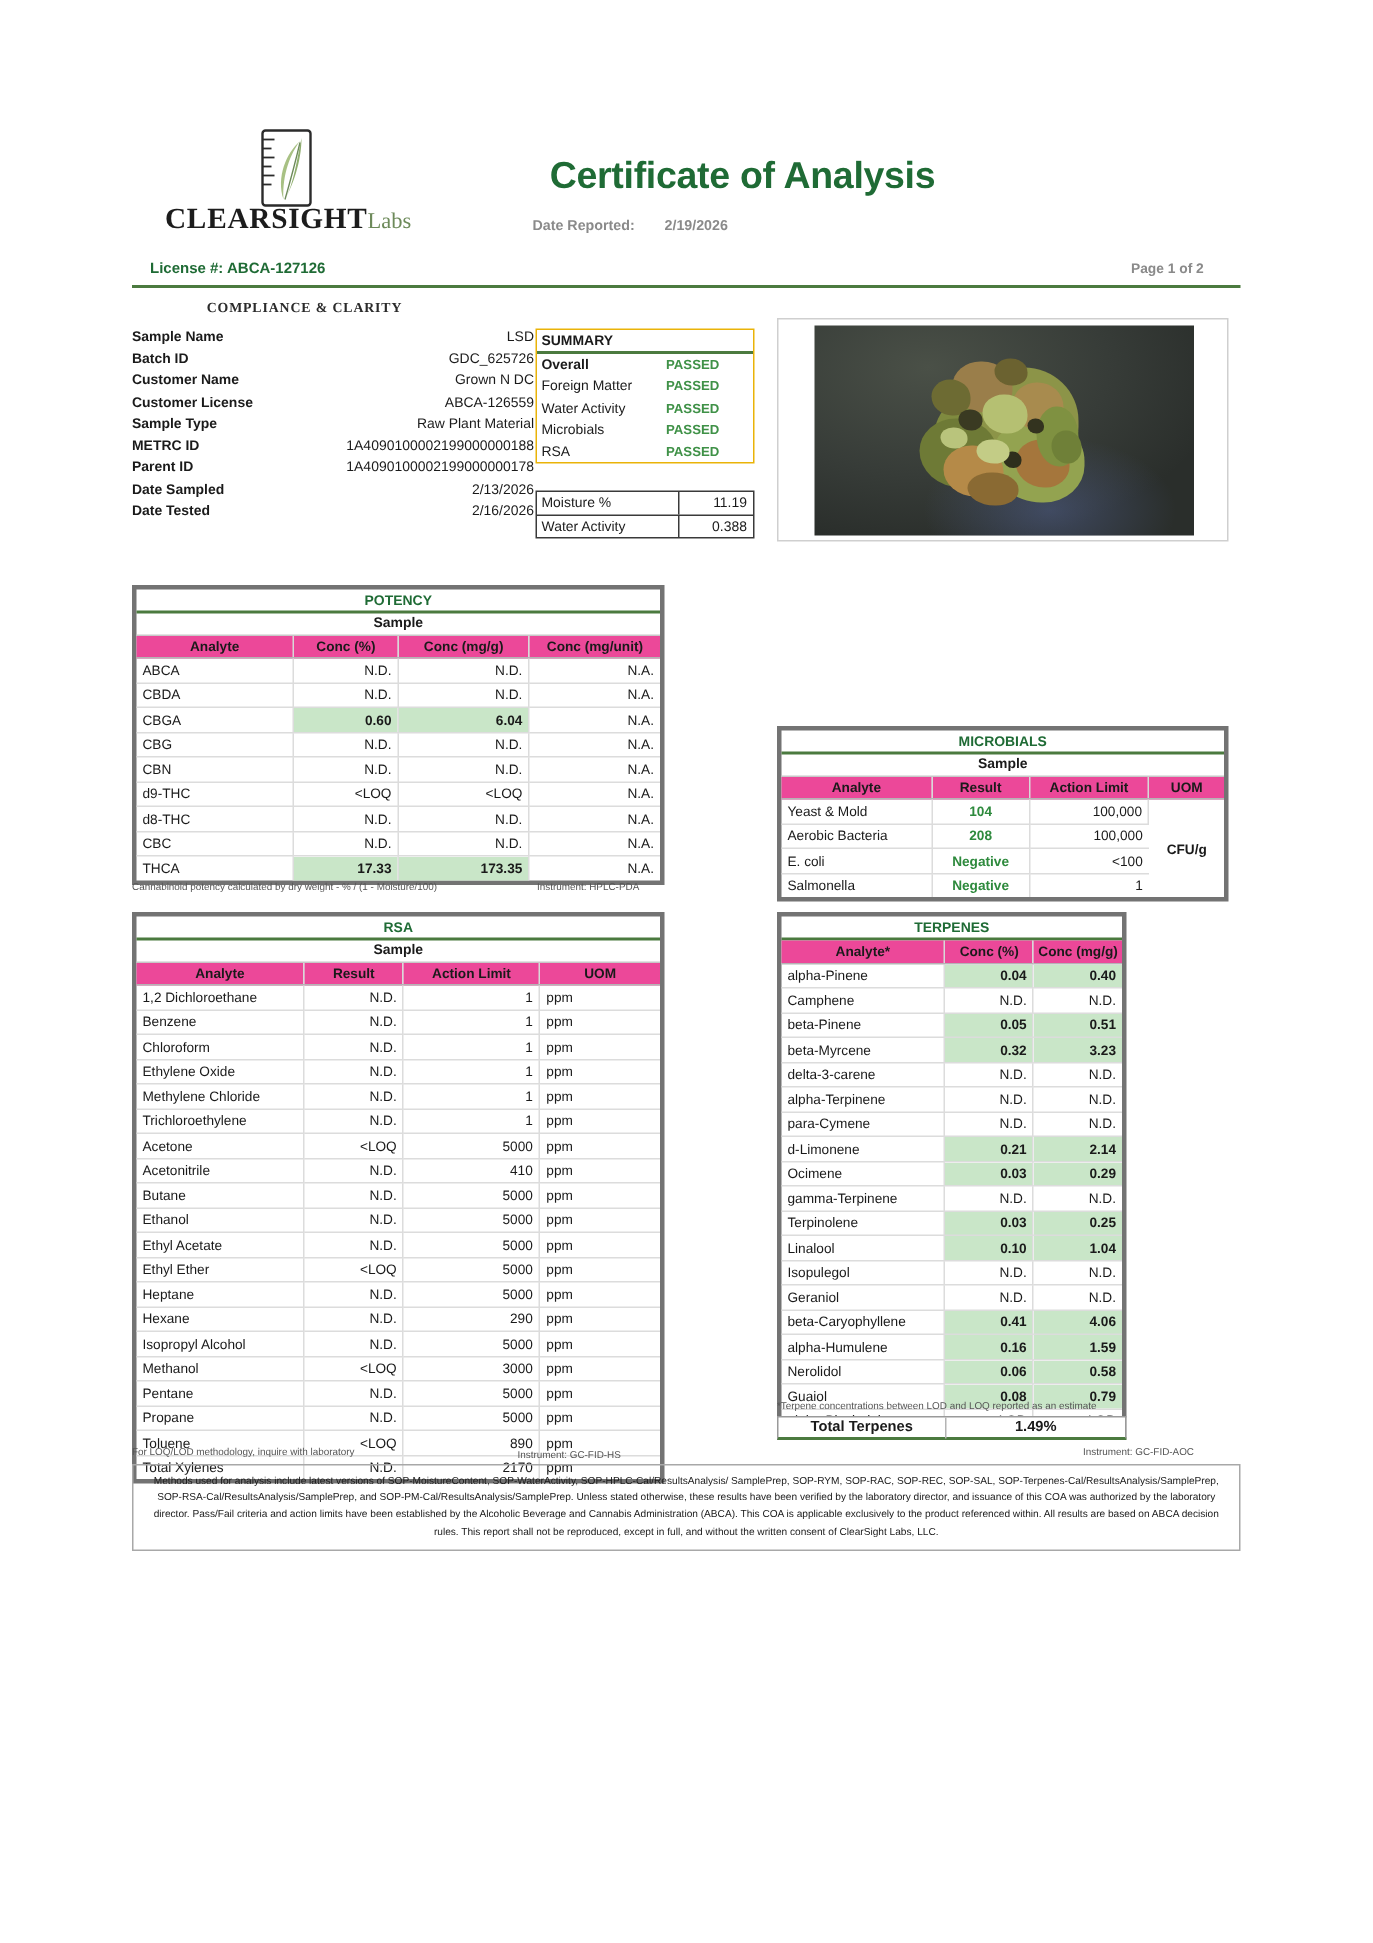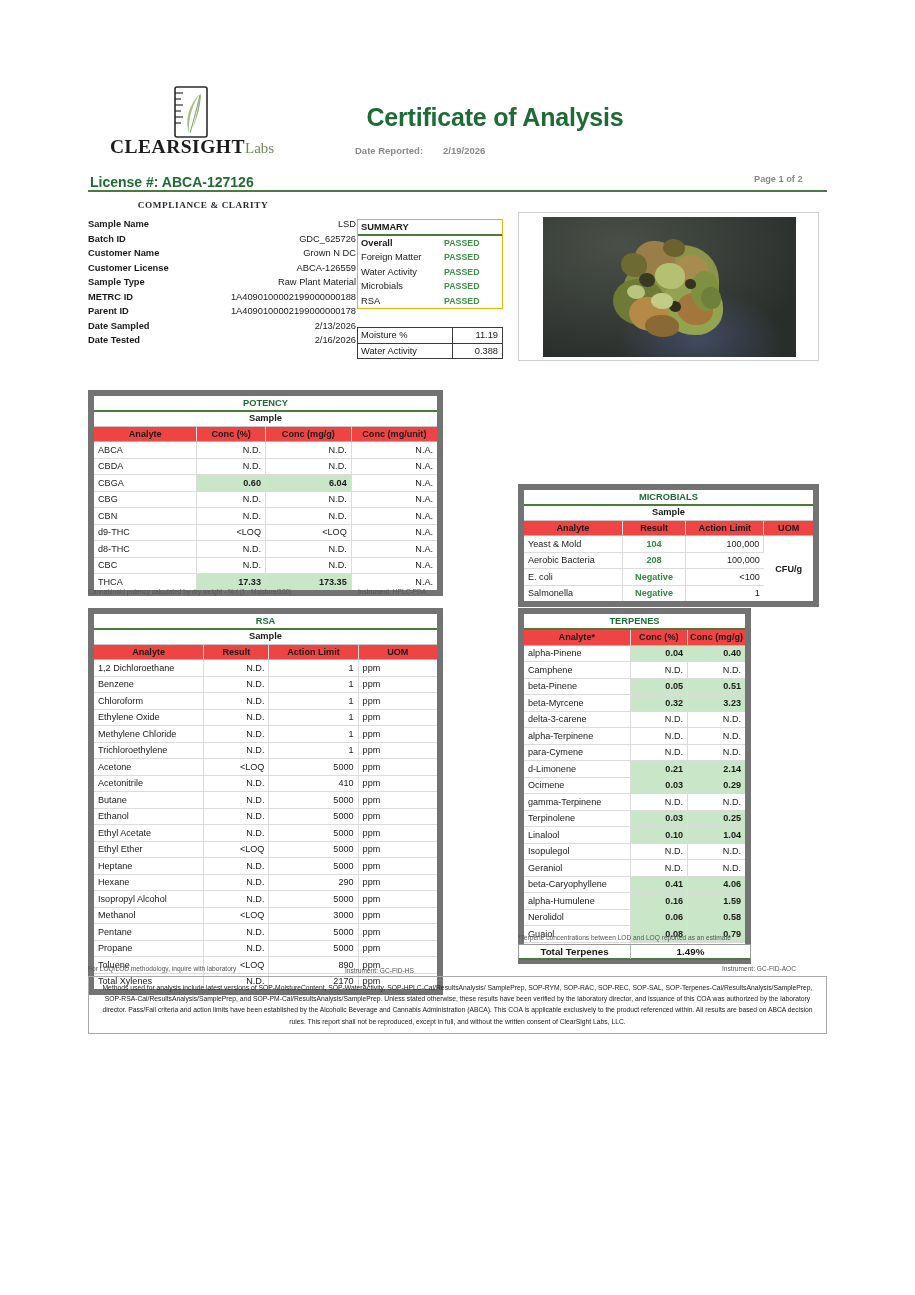--- a/index.html
+++ b/index.html
@@ -39,22 +39,22 @@
   }
   .date-rep-label {
     position:absolute; left:355px; top:67px;
     font-size:9.5px; font-weight:700; color:#8a8a8a;
   }
   .date-rep-value {
     position:absolute; left:443px; top:67px;
     font-size:9.5px; font-weight:700; color:#8a8a8a;
   }
   .license {
-    position:absolute; left:90px; top:96px;
-    font-size:14px; font-weight:700; color:#1f6b35;
+    position:absolute; left:100px; top:96px;
+    font-size:10px; font-weight:700; color:#1f6b35;
   }
   .pagenum {
     position:absolute; left:754px; top:96px;
     font-size:9.2px; font-weight:700; color:#8a8a8a;
   }
   .hrule {
     position:absolute; left:88px; top:112px; width:739px; height:2px;
     background:#4b7a3f;
   }
 
@@ -112,37 +112,37 @@
   }
   .nug {
     position:absolute; left:62px; top:18px; width:125px; height:104px;
   }
   .nug i {
     position:absolute; border-radius:48% 52% 45% 55%;
     filter:blur(0.4px);
   }
 
   
-  .tbl { position:absolute; border:6px solid #737373; box-sizing:border-box; background:#fff; }
+  .tbl { position:absolute; border:3px solid #737373; box-sizing:border-box; background:#fff; }
   .tbl .ttl {
     height:14px; line-height:14px; text-align:center;
     font-size:9.3px; font-weight:700; color:#1f6b35;
     border-bottom:2px solid #4b7a3f;
   }
   .tbl .sampbar {
     height:13.5px; line-height:13.5px; text-align:center;
     font-size:9.3px; font-weight:700; color:#1a1a1a;
     border-bottom:1px solid #c8c8c8;
   }
   .tbl table { width:100%; border-collapse:collapse; table-layout:fixed; }
   .tbl th {
     font-size:9.1px; font-weight:700; text-align:center;
     height:14.5px; border-bottom:1px solid #b4b4b4;
     border-right:1px solid #d8d8d8;
-    background:#ef4444; padding:0;
+    background:#ec4899; padding:0;
   }
   .tbl th:last-child { border-right:none; }
   .tbl td {
     font-size:9.1px; height:15.5px; padding:0 4px;
     border-bottom:1px solid #dcdcdc;
     border-right:1px solid #dcdcdc;
     white-space:nowrap; overflow:hidden;
   }
   .tbl td:last-child { border-right:none; }
   .tbl tr:last-child td { border-bottom:none; }

